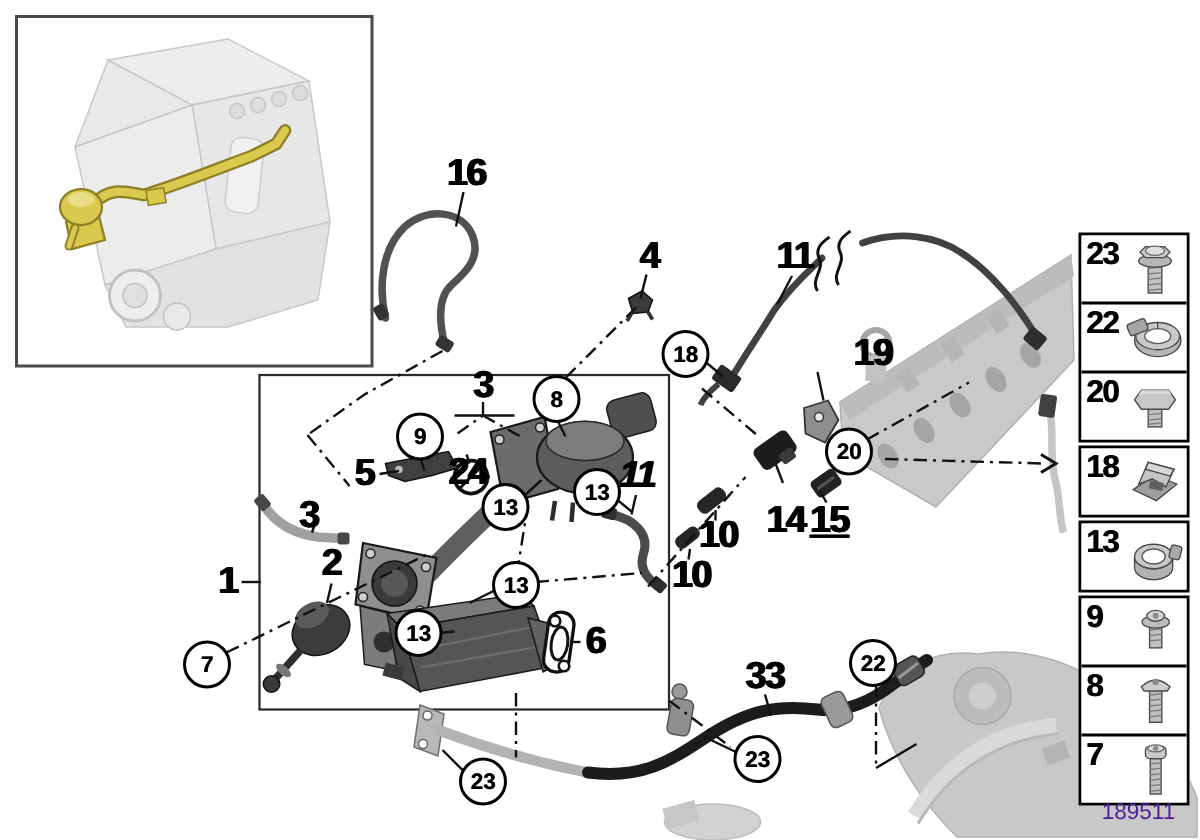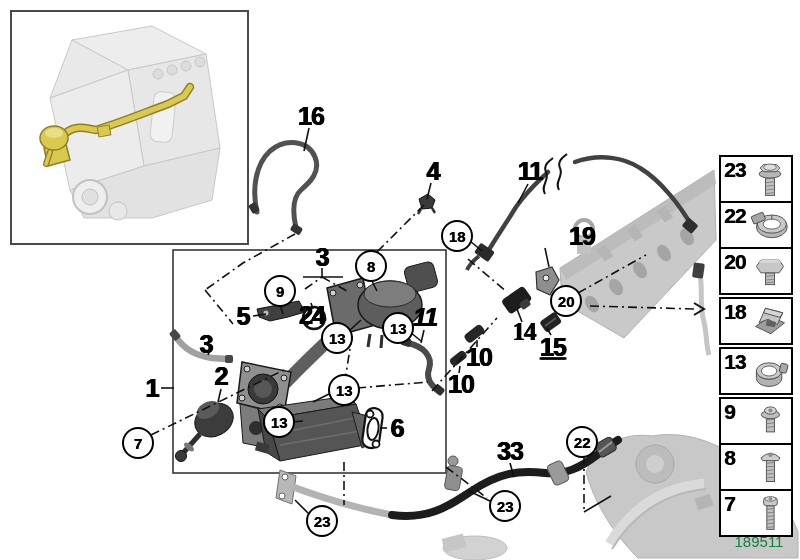--- a/index.html
+++ b/index.html
@@ -16,21 +16,21 @@
                    font-size:15px;font-weight:900;text-shadow:0.4px 0 #000;}
   
   #legend-column{position:absolute;left:719px;top:155px;width:74px;}
   .legend-group{border:2px solid #000;background:#fff;margin-bottom:2px;box-sizing:border-box;}
   .legend-item{height:44px;position:relative;background:#fff;}
   .legend-item + .legend-item{border-top:2px solid #000;}
   .legend-num{position:absolute;left:3px;top:1px;font-size:21px;font-weight:900;
               letter-spacing:-1px;text-shadow:0.5px 0 #000;}
   .legend-icon{position:absolute;right:1px;top:2px;width:40px;height:40px;}
   #doc-number{position:absolute;left:723px;top:533px;width:72px;text-align:center;
-              font-size:15px;color:#15803d;}
+              font-size:15px;color:#4c1d95;}
 </style>
 </head>
 <body>
 
 <div id="canvas">
 
 <svg id="scene" width="800" height="560" viewBox="0 0 800 560">
   <defs>
 
     <symbol id="sym-bolt-washer" viewBox="0 0 44 44">
@@ -371,21 +371,21 @@
       <div class="callout circled" style="left: 457px; top: 236px;">18</div>
       <div class="callout plain" style="left: 546px; top: 236px; margin-left: 36px;">19</div>
       <div class="callout plain" style="left: 322px; top: 257px;">3</div>
       <div class="callout circled" style="left: 371px; top: 266px;">8</div>
       <div class="callout circled" style="left: 280px; top: 291px;">9</div>
       <div class="callout plain" style="left: 312px; top: 291px; margin-top: 24px;">24</div>
       <div class="callout circled" style="left: 566px; top: 301px;">20</div>
       <div class="callout plain" style="left: 243px; top: 316px;">5</div>
       <div class="callout plain" style="left: 425px; top: 317px; font-style: italic;">11</div>
       <div class="callout circled" style="left: 398px; top: 328px;">13</div>
-      <div class="callout plain" style="left: 524px; top: 332px; font-family: Liberation Serif, serif;">14</div>
+      <div class="callout plain" style="left: 524px; top: 347px;">14</div>
       <div class="callout circled" style="left: 337px; top: 338px;">13</div>
       <div class="callout plain" style="left: 206px; top: 344px;">3</div>
       <div class="callout plain" style="left: 553px; top: 347px; text-decoration: underline;">15</div>
       <div class="callout plain" style="left: 479px; top: 357px;">10</div>
       <div class="callout plain" style="left: 221px; top: 376px;">2</div>
       <div class="callout plain" style="left: 461px; top: 384px;">10</div>
       <div class="callout plain" style="left: 152px; top: 388px;">1</div>
       <div class="callout circled" style="left: 344px; top: 390px;">13</div>
       <div class="callout circled" style="left: 279px; top: 422px;">13</div>
       <div class="callout plain" style="left: 397px; top: 428px;">6</div>

